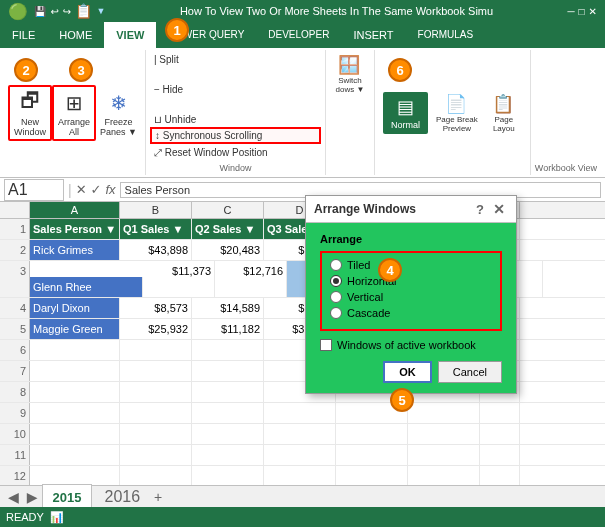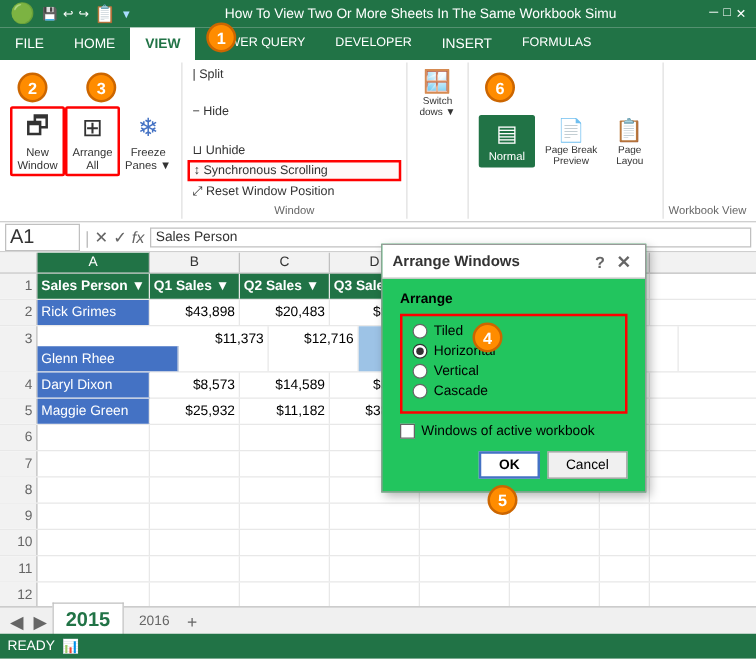--- a/index.html
+++ b/index.html
@@ -148,35 +148,35 @@
     .sheet-tabs {
       display: flex;
       align-items: center;
       background: #f0f0f0;
       border-top: 1px solid #c0c0c0;
       height: 22px;
       padding: 0 4px;
     }
     .sheet-tab {
       padding: 5px 10px;
-      font-size: 16px;
+      font-size: 13px;
       border: 1px solid #c0c0c0;
       border-bottom: none;
       background: white;
       cursor: pointer;
       margin-right: 2px;
     }
     .sheet-tab.active {
       background: white;
       color: #217346;
       font-weight: bold;
     }
     .sheet-tab-inactive {
       padding: 2px 10px;
-      font-size: 11px;
+      font-size: 16px;
       color: #666;
       cursor: pointer;
     }
     .add-sheet { font-size: 14px; cursor: pointer; color: #666; padding: 0 4px; }
 
     
     .status-bar {
       display: flex;
       align-items: center;
       background: #217346;

